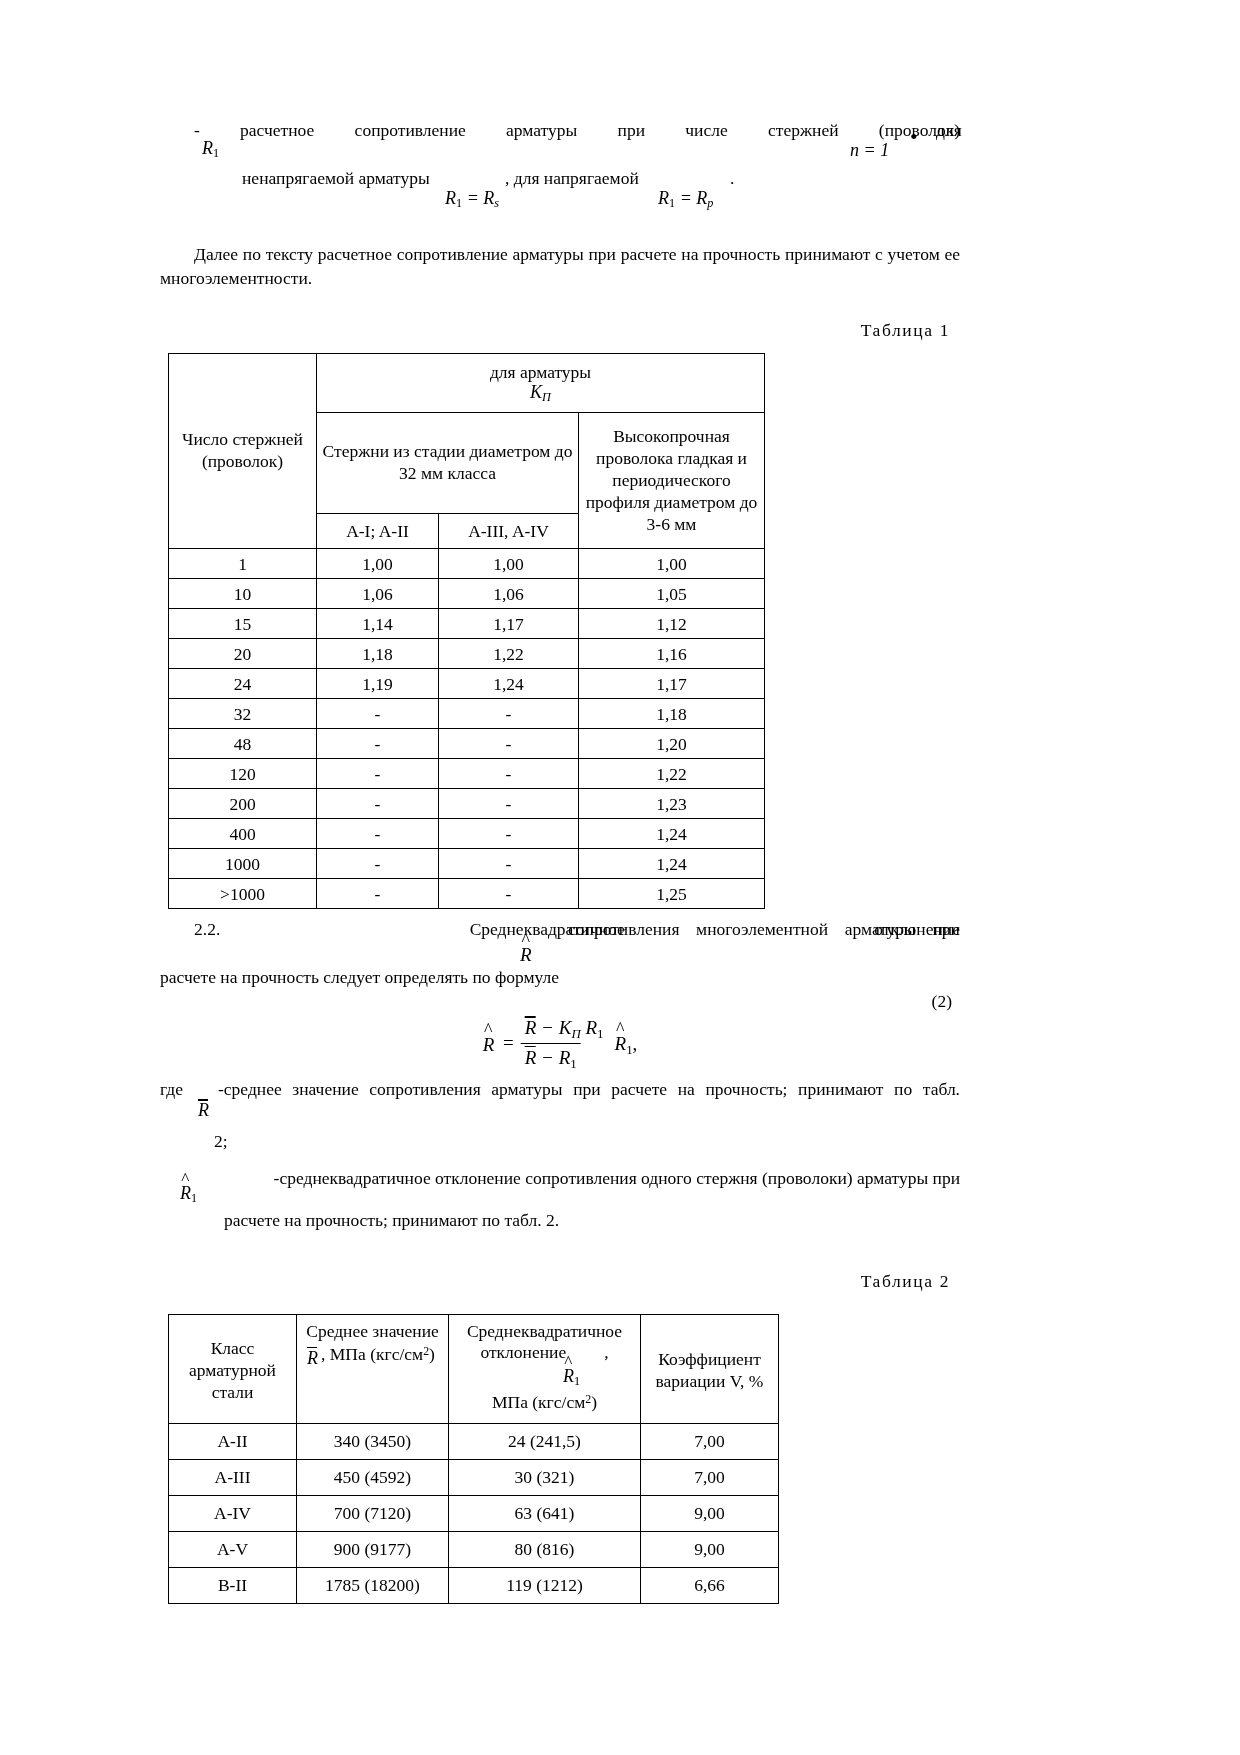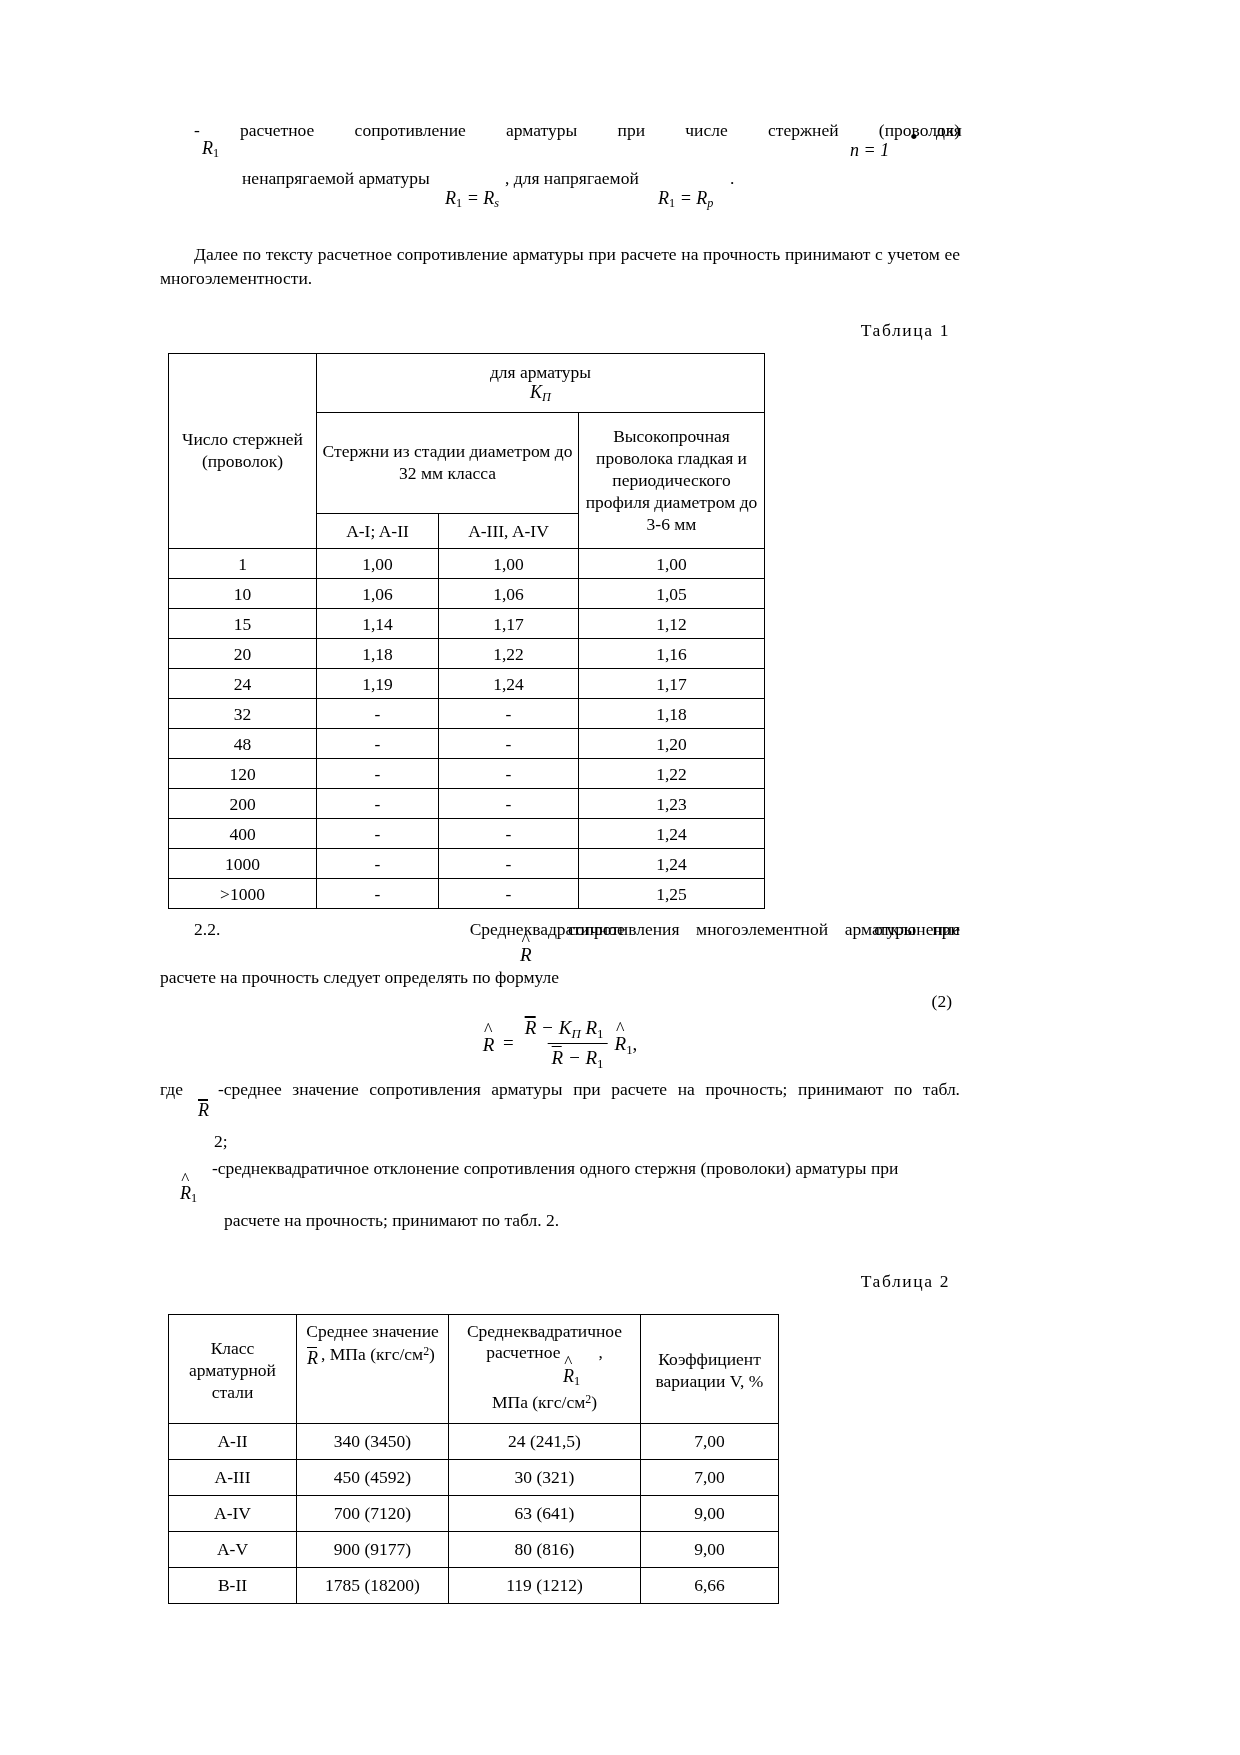--- a/index.html
+++ b/index.html
@@ -193,37 +193,37 @@
     top: 22px;
     font-size: 19px;
     white-space: nowrap;
     display: flex;
     align-items: center;
     gap: 4px;
   }
   .frac {
     display: inline-flex;
     flex-direction: column;
-    align-items: flex-end;
+    align-items: flex-start;
     vertical-align: middle;
     margin: 0 3px;
   }
   .frac .nu { padding: 0 4px 1px 4px; }
   .frac .de { padding: 1px 4px 0 4px; border-top: 1.2px solid #000; }
 
   
   .gde { position: relative; }
   .gde-row1 { position: relative; height: 52px; }
   .gde-lbl { position: absolute; left: 0; top: 0; font-size: 17.5px; }
   .gde-sym1 { position: absolute; left: 38px; top: 19px; font-size: 18px; }
   .gde-txt1 { position: absolute; left: 58px; top: 0px; width: 742px; font-size: 17.5px; text-align: justify; text-align-last: justify;}
   .gde-2 { margin-left: 54px; font-size: 17.5px; }
   .gde-row2 { position: relative; height: 56px; margin-top: 2px; }
   .gde-sym2 { position: absolute; left: 20px; top: 26px; font-size: 18px; }
-  .gde-txt2 { position: absolute; left: 52px; top: 4px; width: 748px; font-size: 17.5px; }
+  .gde-txt2 { position: absolute; left: 52px; top: 14px; width: 748px; font-size: 17.5px; text-align: right; }
   .gde-txt3 { margin-left: 64px; font-size: 17.5px; }
 </style>
 </head>
 <body>
 
 <div class="page">
   <div class="content">
 
     <div class="block1">
       <div class="b1line1">-  расчетное  сопротивление  арматуры  при  числе  стержней  (проволок)</div>
@@ -399,21 +399,21 @@
           <th class="head" style="vertical-align:middle;">
             <span style="display:block;line-height:1.25;">Класс арматурной стали</span>
           </th>
           <th class="head">
             <span style="display:block;">Среднее значение</span>
             <span style="display:block;"><span class="math rbar" style="visibility:hidden;">R</span><span>, МПа (кгс/см<sup class="v">2</sup>)</span></span>
             <span style="display:block;text-align:left;padding-left:6px;margin-top:-20px;"><span class="math rbar">R</span></span>
           </th>
           <th class="head">
             <span style="display:block;">Среднеквадратичное</span>
-            <span style="display:block;"><span>расчетное</span><span style="display:inline-block;width:38px;"></span><span>,</span></span>
+            <span style="display:block;"><span>отклонение</span><span style="display:inline-block;width:38px;"></span><span>,</span></span>
             <span style="display:block;text-align:center;padding-left:54px;"><span class="math"><span class="rhat">R</span><sub class="vn">1</sub></span></span>
             <span style="display:block;margin-top:3px;">МПа (кгс/см<sup class="v">2</sup>)</span>
           </th>
           <th class="head" style="vertical-align:middle;">
             <span style="display:block;line-height:1.25;">Коэффициент вариации V, %</span>
           </th>
         </tr>
       </tbody>
       <tbody id="t2-body">
           <tr>

